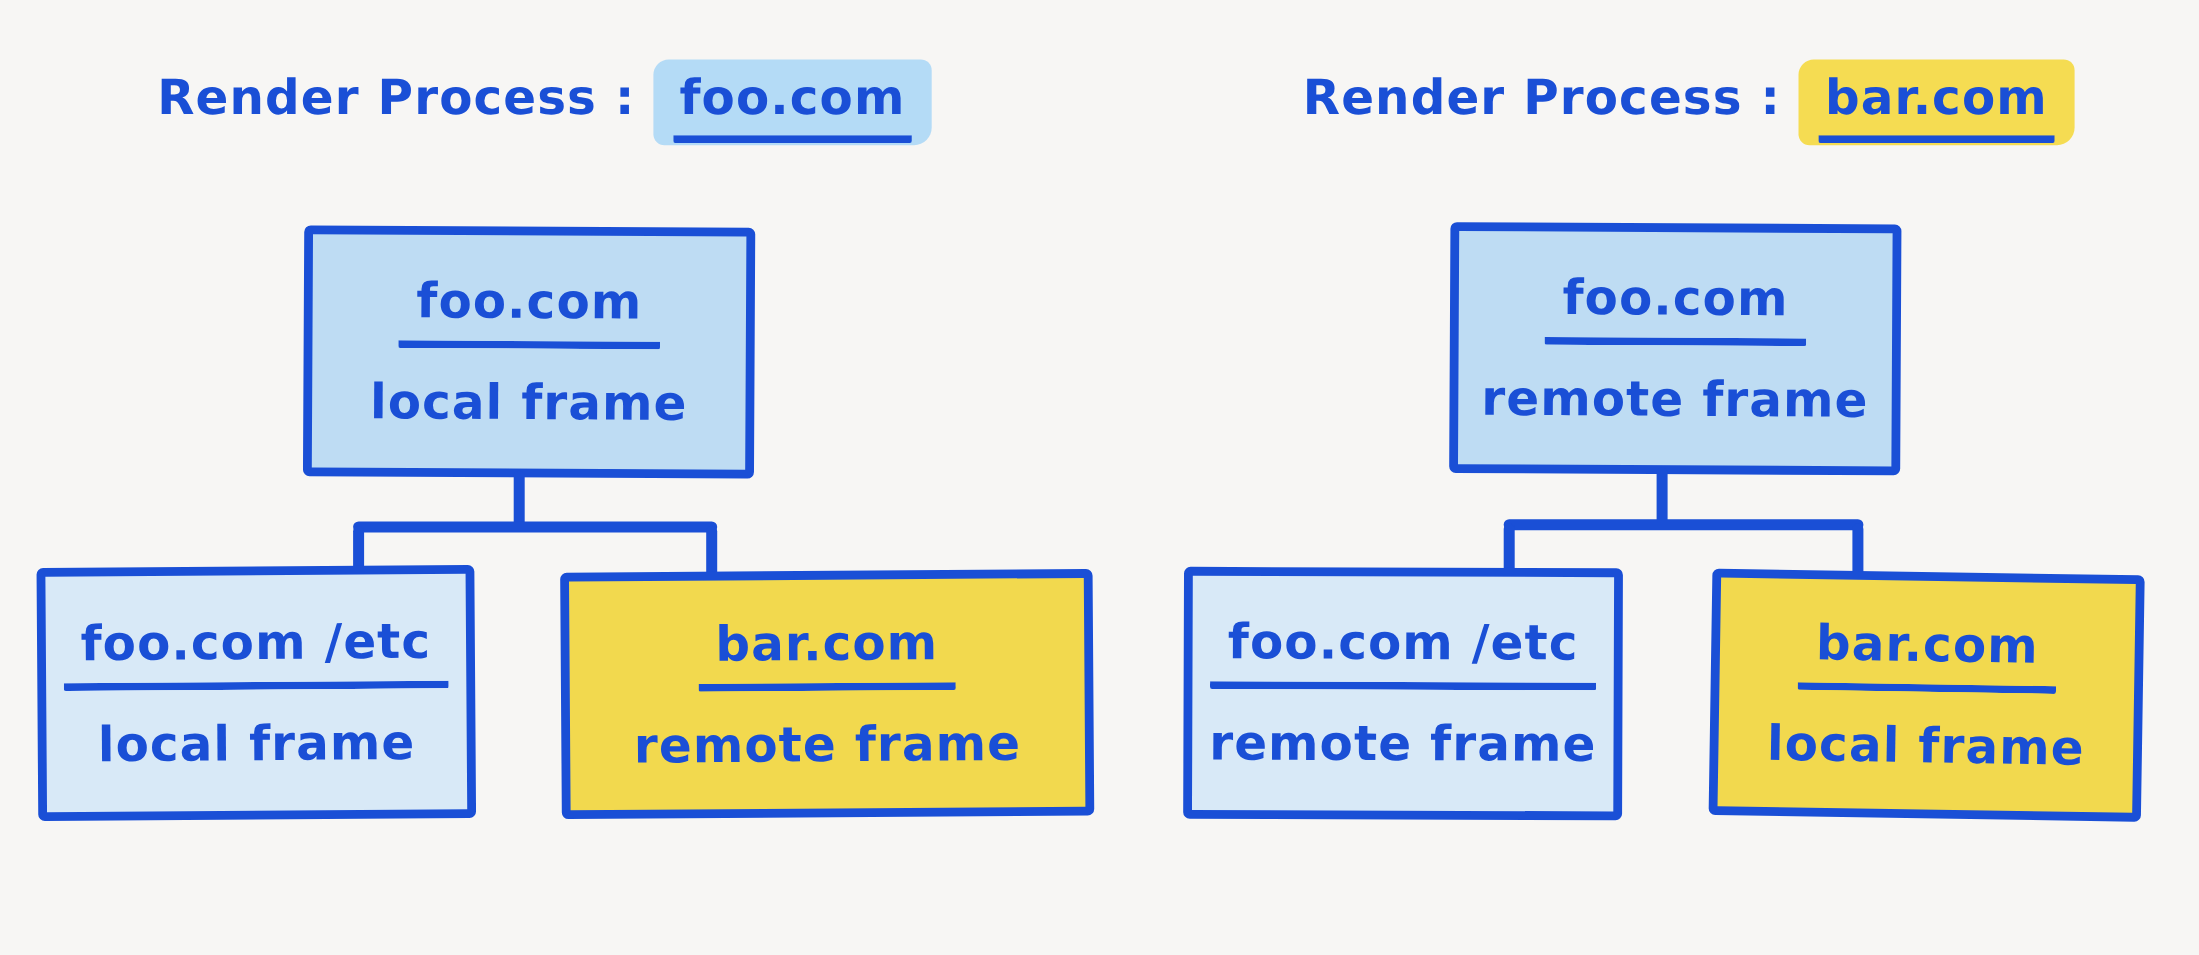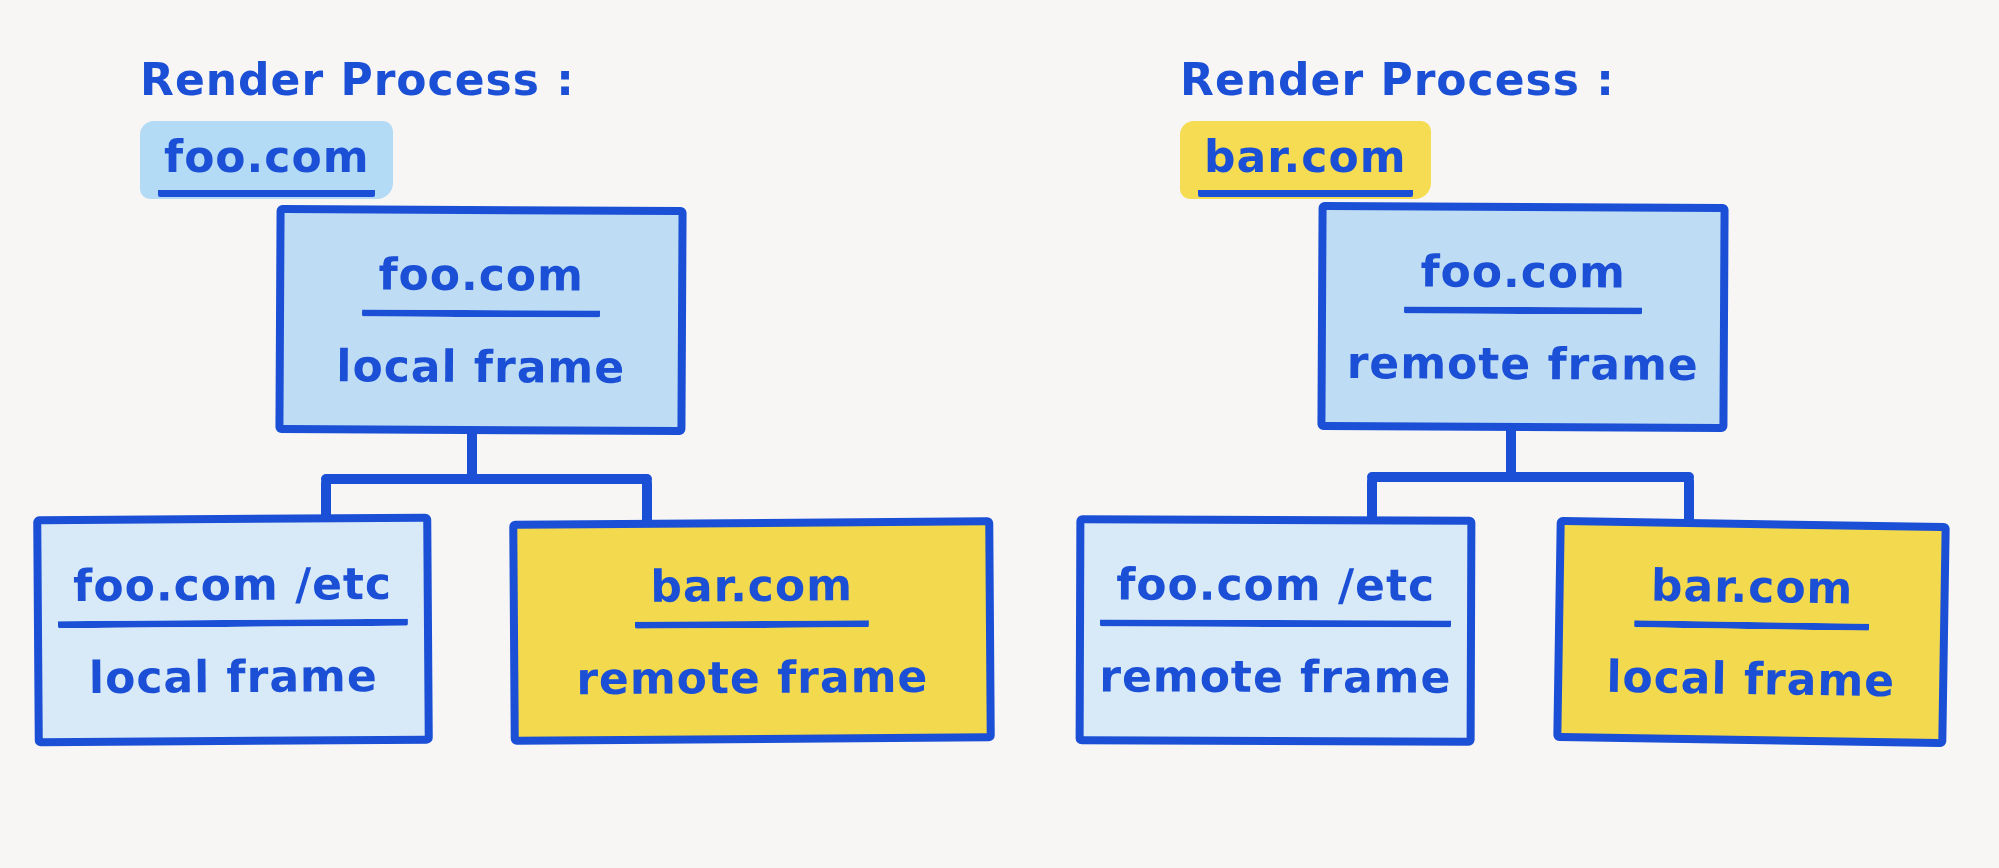--- a/index.html
+++ b/index.html
@@ -6,21 +6,21 @@
     --background:#f7f6f4; --ink:#1a4fd6;
     --box-blue:#bedcf3; --box-blue-light:#d8e9f7; --box-yellow:#f2d94e;
     --highlight-blue:#b4dbf6; --highlight-yellow:#f5dc52;
   }
   *{margin:0;padding:0;box-sizing:border-box;}
   body{background:var(--background);font-family:"DejaVu Sans","Liberation Sans",sans-serif;}
   .canvas{position:relative;width:1999px;height:868px;background:var(--background);overflow:hidden;color:var(--ink);font-weight:700;}
 
   
   .title{position:absolute;display:flex;align-items:baseline;justify-content:center;gap:16px;
-         font-size:44px;font-weight:700;letter-spacing:1px;white-space:nowrap;color:var(--ink);flex-direction:column;}
+         font-size:44px;font-weight:700;letter-spacing:1px;white-space:nowrap;color:var(--ink);}
   .t1-title{left:140px;top:54px;width:710px;}
   .t2-title{left:1180px;top:54px;width:710px;}
   .marker{display:inline-block;padding:10px 18px 2px;border-radius:14px 10px 16px 10px;}
   .hl-blue{background:var(--highlight-blue);}
   .hl-yellow{background:var(--highlight-yellow);}
   .marker .u{display:inline-block;border-bottom:7px solid var(--ink);padding:0 6px 8px;border-radius:2px;}
 
   
   .box{position:absolute;border:8px solid var(--ink);border-radius:6px;
        display:flex;flex-direction:column;align-items:center;justify-content:center;gap:24px;}

